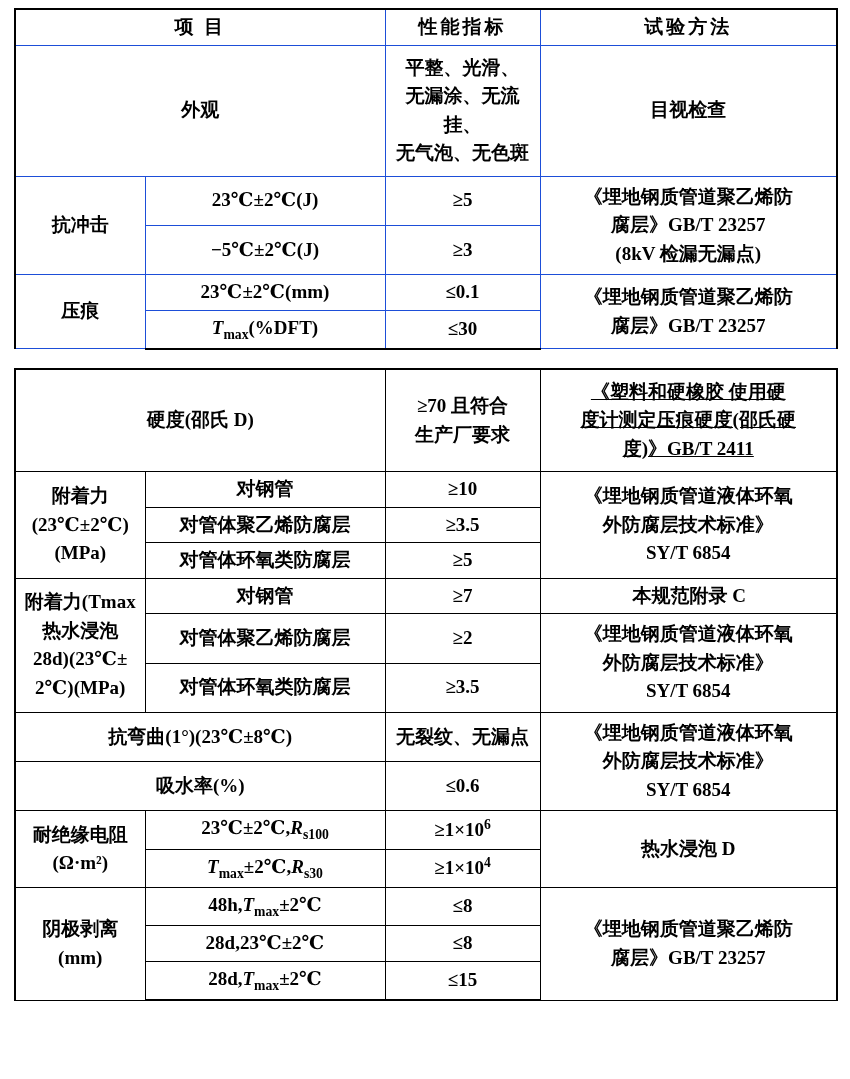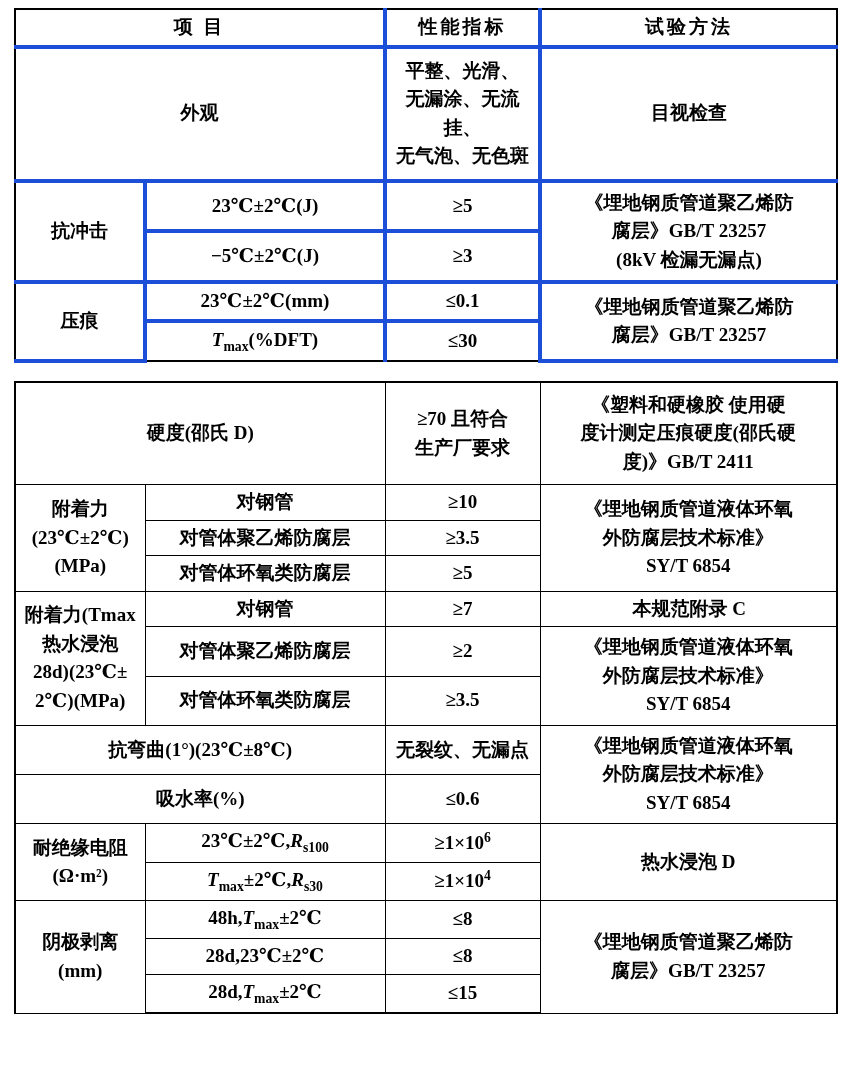--- a/index.html
+++ b/index.html
@@ -21,21 +21,21 @@
     height: 1079px;
     box-sizing: border-box;
     padding: 8px 14px 0 14px;
   }
   table.spec {
     border-collapse: collapse;
     width: 822px;
     table-layout: fixed;
   }
   table.spec td, table.spec th {
-    border: 4px solid #1d4ed8;
+    border: 1px solid #1d4ed8;
     text-align: center;
     vertical-align: middle;
     font-size: 19px;
     line-height: 1.5;
     padding: 3px 4px;
     font-weight: bold;
     font-family: "Liberation Serif", "DejaVu Serif", serif;
   }
   .hdr td {
     font-size: 21px;
@@ -147,21 +147,21 @@
       <col style="width:130px">
       <col style="width:240px">
       <col style="width:155px">
       <col style="width:297px">
     </colgroup>
     <tbody>
       <tr>
         <td colspan="2" class="thick-top thick-left">硬度(邵氏 D)</td>
         <td class="thick-top multiline" style="white-space:pre-line; padding:10px 2px;"><span>≥70 且符合
 生产厂要求</span></td>
-        <td class="thick-top thick-right multiline" style="white-space:pre-line; padding:8px 6px;"><span>《塑料和硬橡胶   使用硬
+        <td class="thick-top thick-right multiline" style="white-space:pre-line; padding:8px 6px;text-decoration:underline;"><span>《塑料和硬橡胶   使用硬
 度计测定压痕硬度(邵氏硬
 度)》GB/T 2411</span></td>
       </tr>
 
       <tr>
         <td rowspan="3" class="thick-left multiline" style="white-space:pre-line; padding:6px 2px;"><span>附着力
 (23℃±2℃)
 (MPa)</span></td>
         <td>对钢管</td>
         <td>≥10</td>

